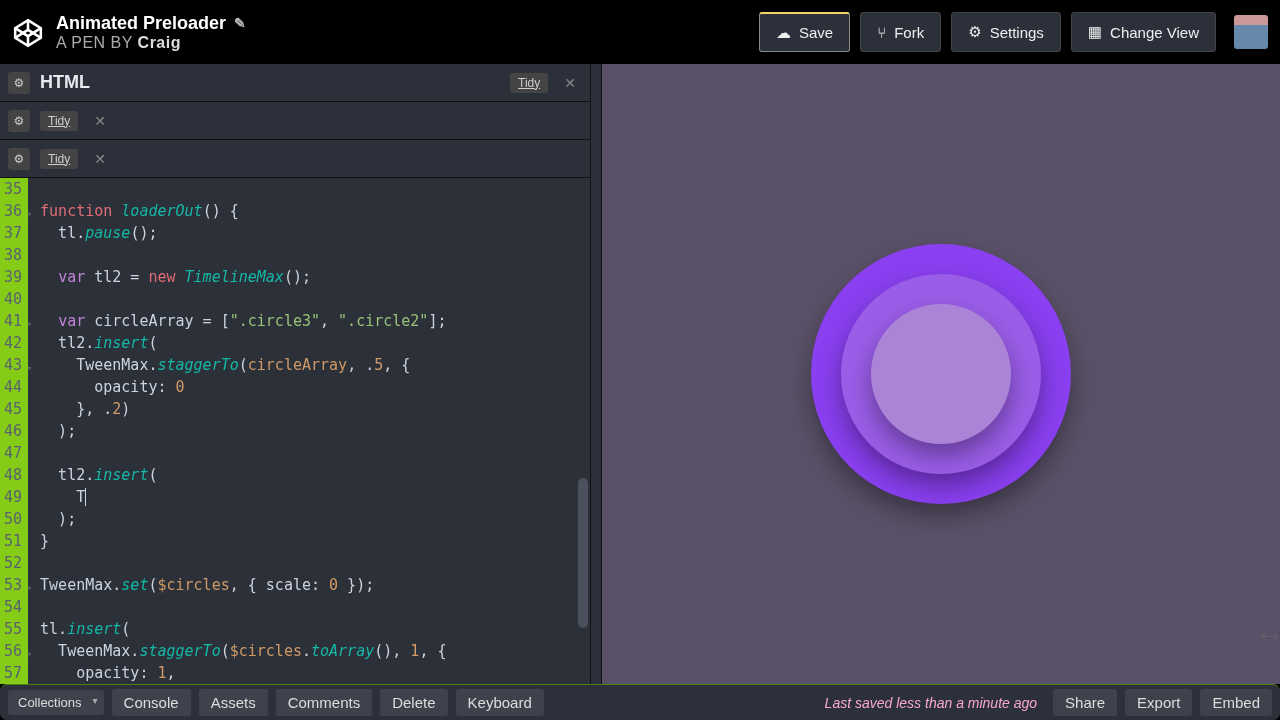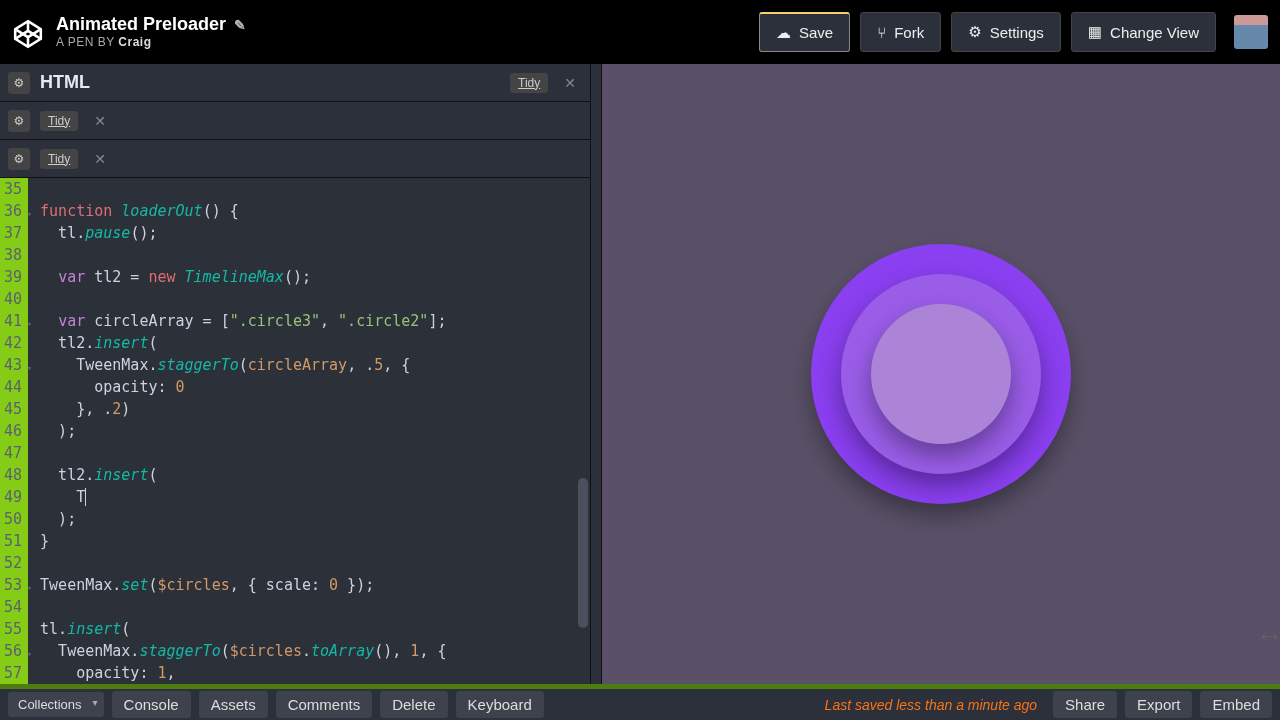--- a/index.html
+++ b/index.html
@@ -4,21 +4,21 @@
 <style>
 * { margin: 0; padding: 0; box-sizing: border-box; }
 body { background: #000; font-family: "Helvetica Neue", Arial, sans-serif; color: #fff; overflow: hidden; width: 1280px; height: 720px; }
 
 
 .header { height: 64px; background: #000; display: flex; align-items: center; padding: 0 12px; }
 .logo-area { display: flex; align-items: flex-start; gap: 12px; flex: 1; }
 .logo { width: 32px; height: 32px; margin-top: 4px; }
 .title-block { display: flex; flex-direction: column; }
 .pen-title { font-size: 18px; font-weight: 600; display: flex; align-items: center; gap: 8px; }
-.pen-byline { font-size: 12px; color: #aaa; letter-spacing: 0.5px; }
+.pen-byline { font-size: 16px; color: #aaa; letter-spacing: 0.5px; }
 .pen-byline b { color: #ddd; font-weight: 600; }
 .edit-icon { font-size: 14px; opacity: 0.7; }
 .header-actions { display: flex; gap: 10px; align-items: center; }
 .hdr-btn { background: #2c303a; border: 1px solid #444; color: #eee; padding: 0 16px; height: 40px; display: flex; align-items: center; gap: 8px; font-size: 15px; cursor: pointer; border-radius: 3px; }
 .hdr-btn.save { border-top: 2px solid #f7d06b; border-left: 1px solid #888; border-right: 1px solid #888; border-bottom: 1px solid #888; }
 .avatar { width: 34px; height: 34px; border-radius: 3px; background: linear-gradient(#c99 30%, #68a 30%); margin-left: 8px; }
 
 
 .main { display: flex; height: 620px; }
 .left { width: 590px; display: flex; flex-direction: column; background: #1d1f27; }
@@ -50,26 +50,26 @@
 .scrollbar-v { position: absolute; right: 2px; top: 300px; width: 10px; height: 150px; background: #4a505c; border-radius: 5px; }
 
 
 .preview-stage { position: absolute; left: 50%; top: 50%; transform: translate(-50%, -60%); }
 .circle { border-radius: 50%; position: absolute; box-shadow: 0 12px 24px rgba(0,0,0,0.35); }
 .c1 { width: 260px; height: 260px; background: #8a3ff0; left: -130px; top: -130px; }
 .c2 { width: 200px; height: 200px; background: #9a5de8; left: -100px; top: -100px; }
 .c3 { width: 140px; height: 140px; background: #ab84d8; left: -70px; top: -70px; }
 
 
-.footer { position: absolute; bottom: 0; left: 0; right: 0; height: 36px; background: #2c303a; display: flex; align-items: center; padding: 0 8px; gap: 8px; border-top: 5px solid #4d7c0f; }
+.footer { position: absolute; bottom: 0; left: 0; right: 0; height: 36px; background: #2c303a; display: flex; align-items: center; padding: 0 8px; gap: 8px; border-top: 1px solid #4d7c0f; border-radius: 7px; }
 .f-btn { background: #3d424d; color: #ddd; font-size: 15px; padding: 5px 12px; border-radius: 3px; cursor: pointer; border: none; }
 .f-select { background: #3d424d; color: #ddd; font-size: 13px; padding: 5px 22px 5px 10px; border-radius: 3px; position: relative; }
 .f-select::after { content: "▾"; position: absolute; right: 6px; top: 5px; font-size: 10px; color: #aaa; }
 .f-spacer { flex: 1; }
-.saved-msg { color: #f97316; font-size: 14px; font-style: italic; margin-right: 8px; }
+.saved-msg { color: #f9a8d4; font-size: 14px; font-style: italic; margin-right: 8px; }
 .resize-handle { position:absolute; right:4px; bottom:38px; color:#666; font-size:16px; transform: rotate(-45deg); }
 </style>
 </head>
 <body>
 
 <div class="header">
   <div class="logo-area">
     <svg class="logo" viewBox="0 0 100 100" stroke="#fff" stroke-width="8" fill="none">
       <polygon points="50,10 90,35 90,65 50,90 10,65 10,35"></polygon>
       <polyline points="10,35 50,60 90,35"></polyline>

